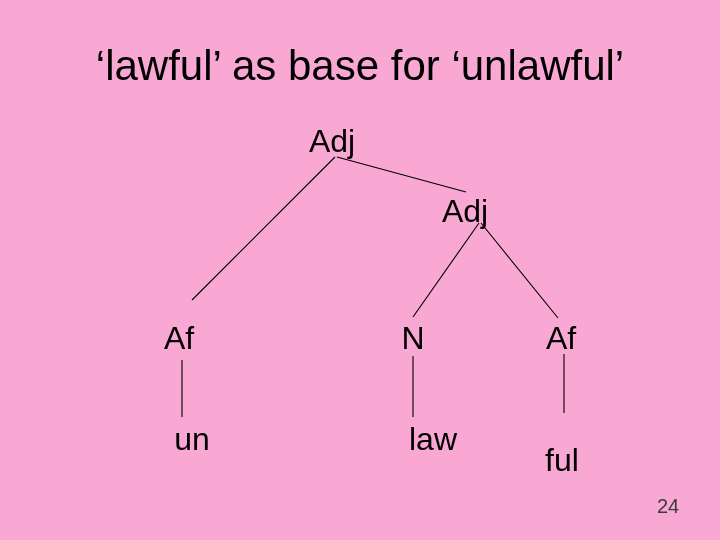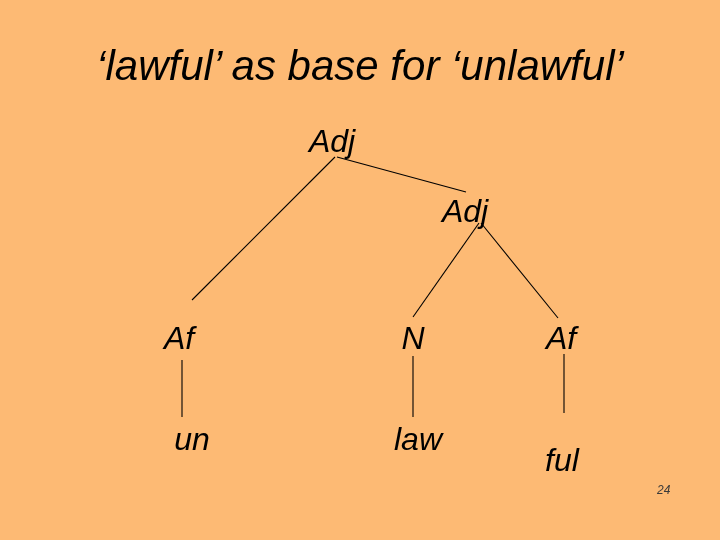--- a/index.html
+++ b/index.html
@@ -4,24 +4,23 @@
 <style>
   html, body {
     margin: 0;
     padding: 0;
     background: #ffffff;
   }
   .slide {
     position: relative;
     width: 720px;
     height: 540px;
-    background: #fdba74;
+    background: #f9a8d4;
     overflow: hidden;
     font-family: "Liberation Sans", sans-serif;
-    font-style: italic;
   }
   .title {
     position: absolute;
     left: 0;
     top: 45px;
     width: 100%;
     margin: 0;
     text-align: center;
     font-size: 42px;
     font-weight: 400;
@@ -41,22 +40,22 @@
     position: absolute;
     transform: translateX(-50%);
     font-size: 32px;
     line-height: 1;
     color: #000000;
     white-space: nowrap;
   }
   .page-number {
     position: absolute;
     left: 657px;
-    top: 484px;
-    font-size: 12px;
+    top: 496px;
+    font-size: 20px;
     line-height: 1;
     color: #3a3a3a;
     text-align: center;
   }
 </style>
 </head>
 <body>
 
 <div class="slide">
   <h1 class="title">‘lawful’ as base for ‘unlawful’</h1>
@@ -71,18 +70,18 @@
       <line x1="564" y1="354" x2="564" y2="413" stroke="#000000" stroke-width="1.1"></line>
     </svg>
 
   <div id="tree-nodes">
       <div class="node" style="left: 332px; top: 125px;">Adj</div>
       <div class="node" style="left: 465px; top: 195px;">Adj</div>
       <div class="node" style="left: 179px; top: 322px;">Af</div>
       <div class="node" style="left: 413px; top: 322px;">N</div>
       <div class="node" style="left: 561px; top: 322px;">Af</div>
       <div class="node" style="left: 192px; top: 423px;">un</div>
-      <div class="node" style="left: 418px; top: 423px;">law</div>
+      <div class="node" style="left: 433px; top: 423px;">law</div>
       <div class="node" style="left: 562px; top: 444px;">ful</div>
     </div>
 
   <div class="page-number">24</div>
 </div>
 
 </body></html>

